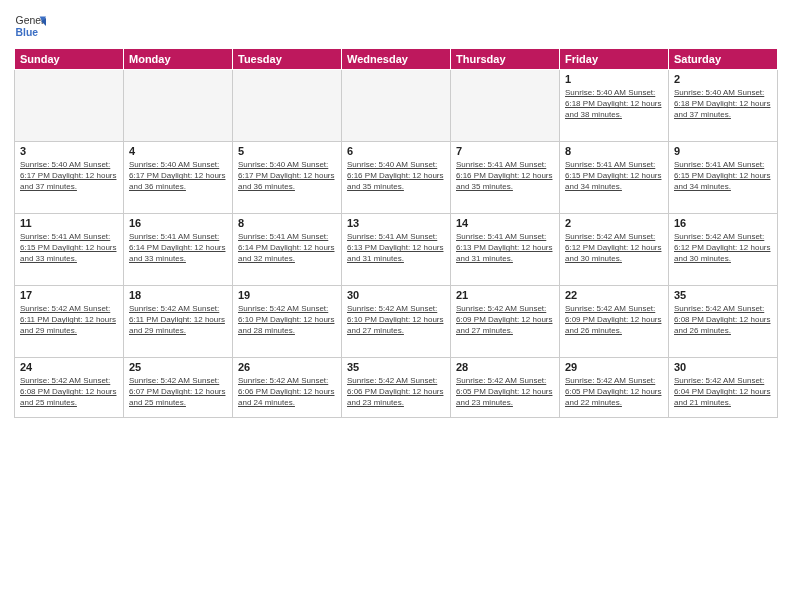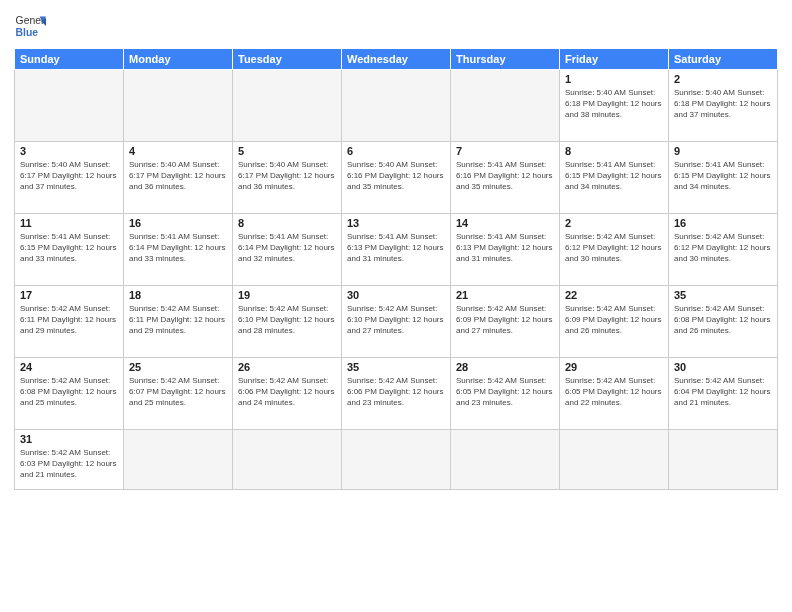--- a/index.html
+++ b/index.html
@@ -43,21 +43,21 @@
     .location {
       font-size: 14px;
       color: #555;
     }
     table {
       width: 100%;
       border-collapse: collapse;
       table-layout: fixed;
     }
     thead tr th {
-      background: #3b82f6;
+      background: #be185d;
       color: #fff;
       font-size: 11px;
       font-weight: bold;
       padding: 4px 5px;
       text-align: left;
       border: 1px solid #fff;
       margin-top: 46px;
     }
     tbody tr td {
       border: 1px solid #ccc;
@@ -75,20 +75,21 @@
       font-size: 11px;
       font-weight: bold;
       color: #222;
       display: block;
       margin-bottom: 2px;
     }
     .day-info {
       font-size: 8px;
       color: #444;
       line-height: 1.4;
+      text-decoration: underline;
     }
     tbody tr:last-child td {
       height: 60px;
     }
   </style>
 </head>
 <body>
 
 <div class="page">
   <div class="header">
@@ -337,30 +338,15 @@
 and 22 minutes.</div>
           </td>
           <td>
             <span class="day-num">30</span>
             <div class="day-info">Sunrise: 5:42 AM
 Sunset: 6:04 PM
 Daylight: 12 hours
 and 21 minutes.</div>
           </td>
         </tr>
-        <tr>
-          <td>
-            <span class="day-num">31</span>
-            <div class="day-info">Sunrise: 5:42 AM
-Sunset: 6:03 PM
-Daylight: 12 hours
-and 21 minutes.</div>
-          </td>
-          <td class="empty"></td>
-          <td class="empty"></td>
-          <td class="empty"></td>
-          <td class="empty"></td>
-          <td class="empty"></td>
-          <td class="empty"></td>
-        </tr>
       </tbody>
   </table>
 </div>
 
 </body></html>

